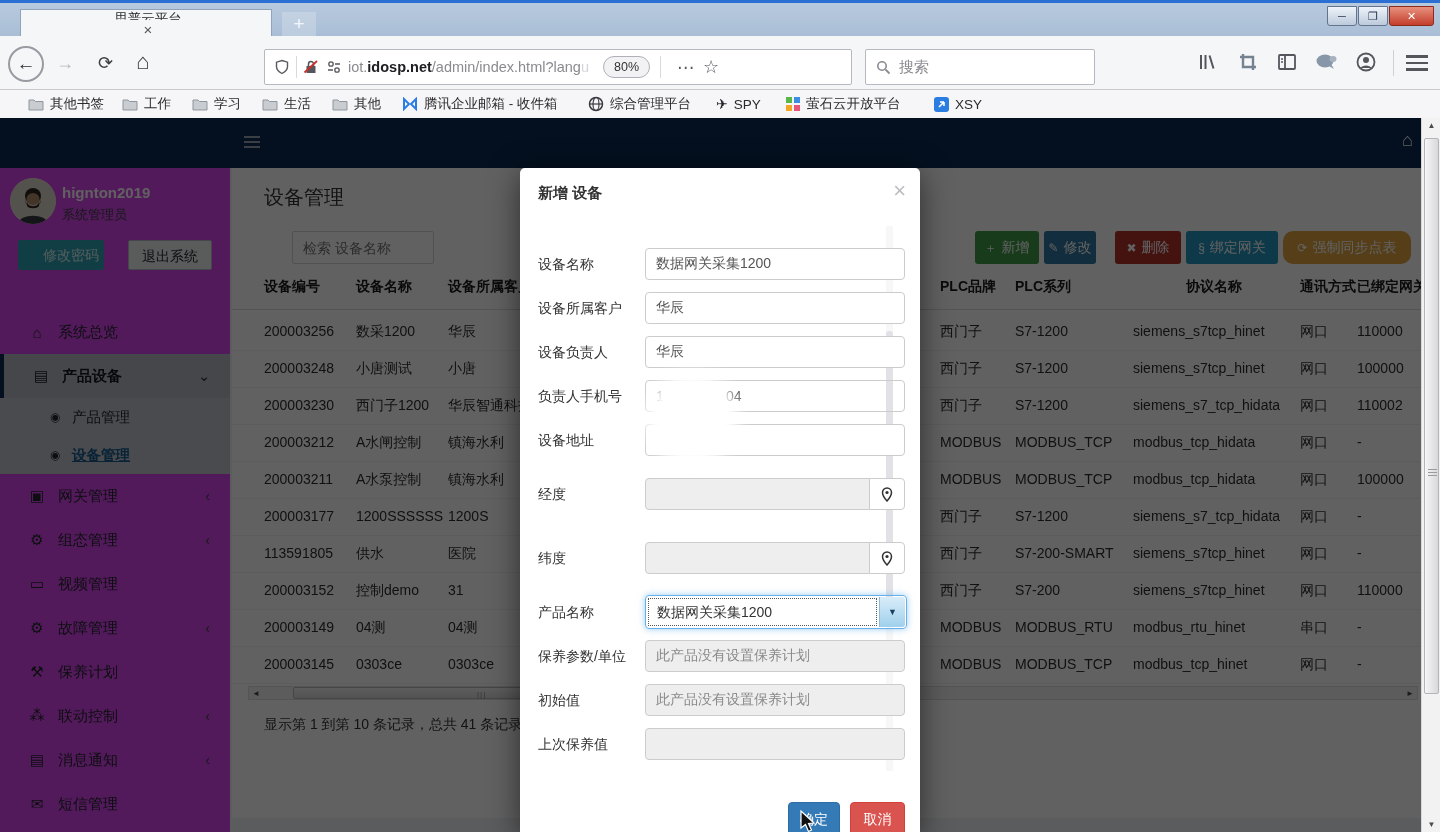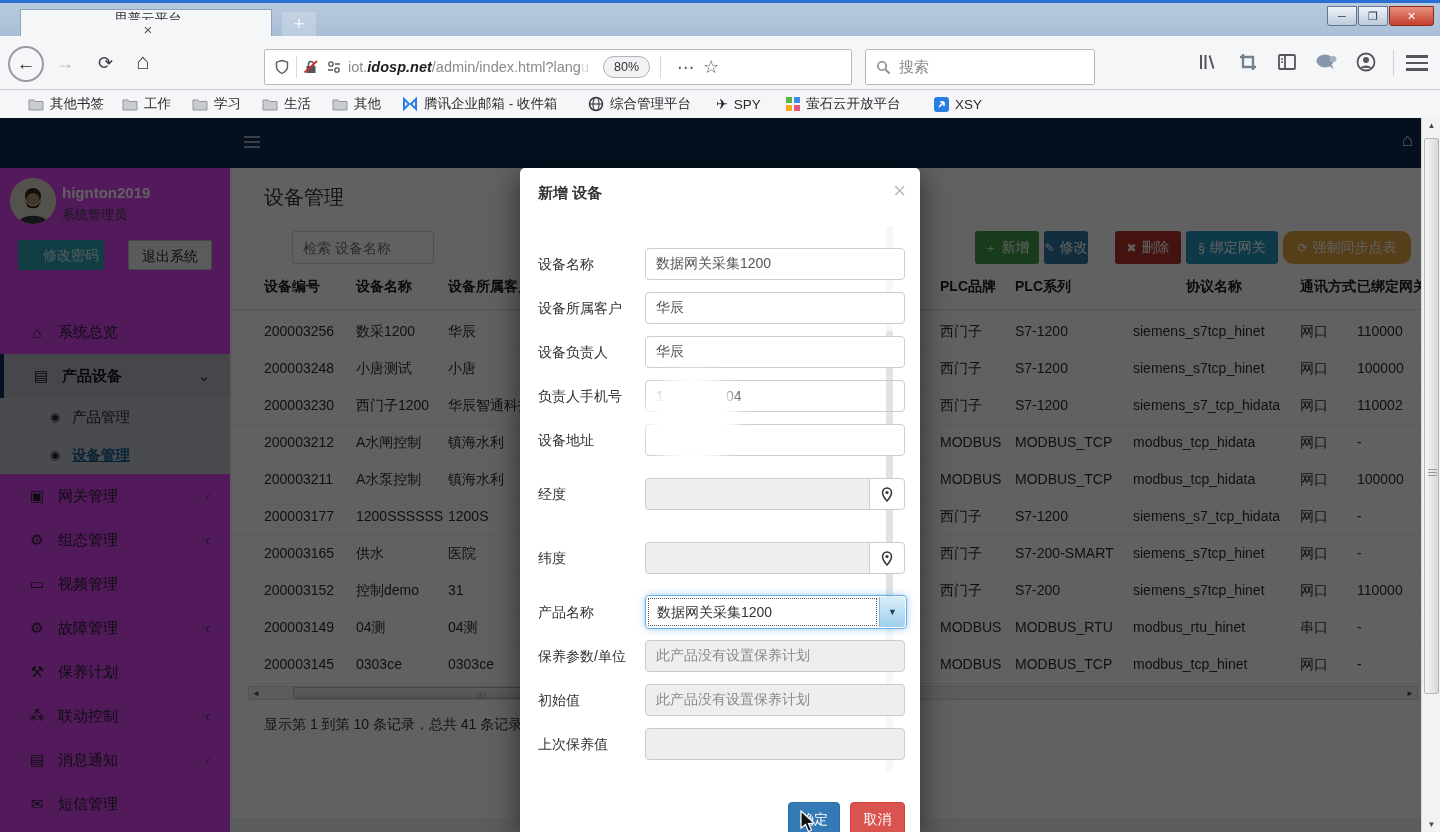--- a/index.html
+++ b/index.html
@@ -29,21 +29,21 @@
   .backbtn { left:8px; top:46px; width:36px; height:36px; border:2px solid #9a9aa2; border-radius:50%;
     text-align:center; line-height:31px; font-size:19px; color:#2c2c30; position:absolute; top:10px; }
   .navbar .fwd { left:56px; top:17px; color:#b9b9bf; position:absolute; }
   .navbar .reload { left:98px; top:16px; position:absolute; }
   .navbar .home { left:136px; top:13px; font-size:22px; position:absolute; }
 
   .urlbar { position:absolute; left:264px; top:13px; width:588px; height:36px; background:#fff;
     border:1px solid #b8b8c0; border-radius:2px; display:flex; align-items:center; }
   .urlbar .sep { width:1px; height:22px; background:#d8d8de; margin:0 6px; }
   .url-text { font-size:14.5px; color:#8a8a90; white-space:nowrap; margin-left:6px; }
-  .url-text b { color:#202024; font-weight:600;font-style:italic; }
+  .url-text b { color:#202024; font-weight:600; }
   .zoom-pill { margin-left:14px; border:1px solid #b0b0b8; background:#f2f2f5; border-radius:12px;
     font-size:12.5px; color:#333; padding:3px 10px; }
   .pa-dots { font-size:17px; color:#55555c; margin:0 8px 0 10px; letter-spacing:1px; }
   .pa-star { font-size:18px; color:#55555c; margin-right:8px; }
   .searchbar { position:absolute; left:865px; top:13px; width:230px; height:36px; background:#fff;
     border:1px solid #b8b8c0; border-radius:2px; display:flex; align-items:center; }
   .searchbar .ph { font-size:15px; color:#8a8a90; margin-left:8px; }
   .tbicon { position:absolute; top:15px; width:24px; height:24px; }
   .tb-sep { position:absolute; left:1393px; top:14px; width:1px; height:26px; background:#d0d0d6; }
   .hamb { position:absolute; left:1406px; top:19px; width:22px; }
@@ -80,21 +80,21 @@
 
   .content { position:absolute; left:230px; top:168px; width:1191px; height:664px; background:#eef1f5; }
   .panel { position:absolute; left:2px; top:0; width:1189px; height:650px; background:#fff; }
   .pg-title { position:absolute; left:32px; top:16px; font-size:20px; color:#333; }
   .dev-search { position:absolute; left:60px; top:63px; width:142px; height:33px; border:1px solid #cfd4da;
     border-radius:2px; font-size:14px; color:#555; padding:0 10px; font-family:inherit; }
   .actbtn { position:absolute; top:63px; height:33px; border-radius:3px; color:#fff; font-size:14px;
     text-align:center; line-height:33px; white-space:nowrap; }
   .actbtn .bic { font-size:12px; margin-right:5px; }
   .b-add  { left:743px; width:64px; background:#3f9b4a; }
-  .b-edit { left:812px; width:44px; background:#3178a0; }
+  .b-edit { left:812px; width:52px; background:#3178a0; }
   .b-del  { left:883px; width:66px; background:#b3322c; }
   .b-bind { left:954px; width:92px; background:#2596be; }
   .b-sync { left:1051px; width:128px; background:#dfa441;border-radius:10px; }
 
   .thead { position:absolute; left:0; top:110px; width:1189px; height:32px; border-bottom:1px solid #ddd; }
   .thead div { position:absolute; font-size:14px; font-weight:bold; color:#1c1c1e; white-space:nowrap; }
   .rows { position:absolute; left:0; top:146px; width:1189px; }
   .trow { position:relative; height:37px; border-bottom:1px solid #f2f2f2; }
   .trow div { position:absolute; top:9px; font-size:14px; color:#2e2e32; white-space:nowrap; overflow:hidden; }
   .c0 { left:32px;  width:88px; }
@@ -507,21 +507,21 @@
           <div class="c1">1200SSSSSS</div>
           <div class="c2">1200S</div>
           <div class="c3">西门子</div>
           <div class="c4">S7-1200</div>
           <div class="c5">siemens_s7_tcp_hidata</div>
           <div class="c6">网口</div>
           <div class="c7">-</div>
         </div>
 
         <div class="trow">
-          <div class="c0">200003165</div>
+          <div class="c0">113591805</div>
           <div class="c1">供水</div>
           <div class="c2">医院</div>
           <div class="c3">西门子</div>
           <div class="c4">S7-200-SMART</div>
           <div class="c5">siemens_s7tcp_hinet</div>
           <div class="c6">网口</div>
           <div class="c7">-</div>
         </div>
 
         <div class="trow">

